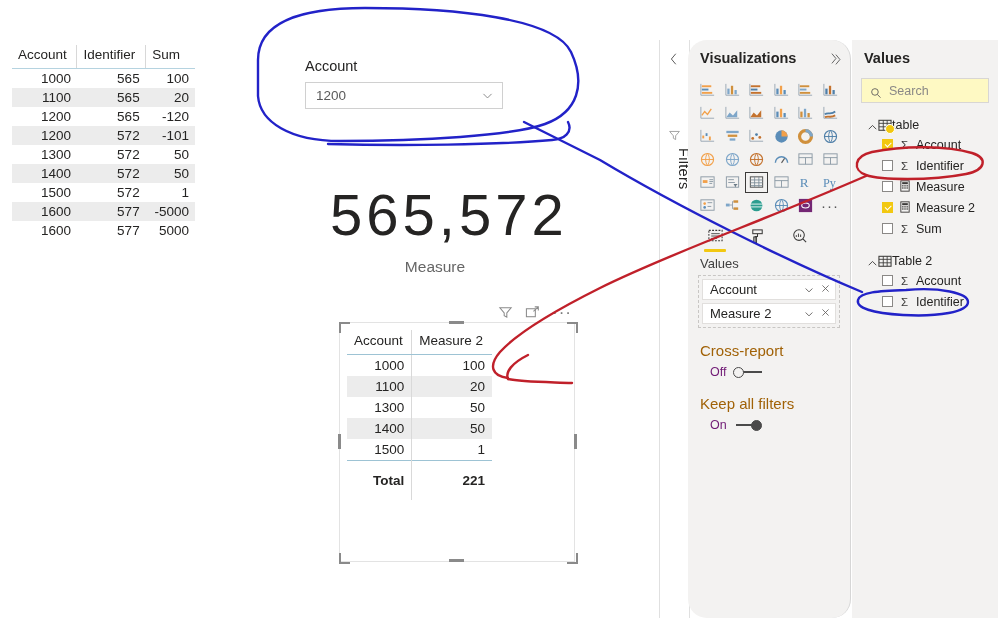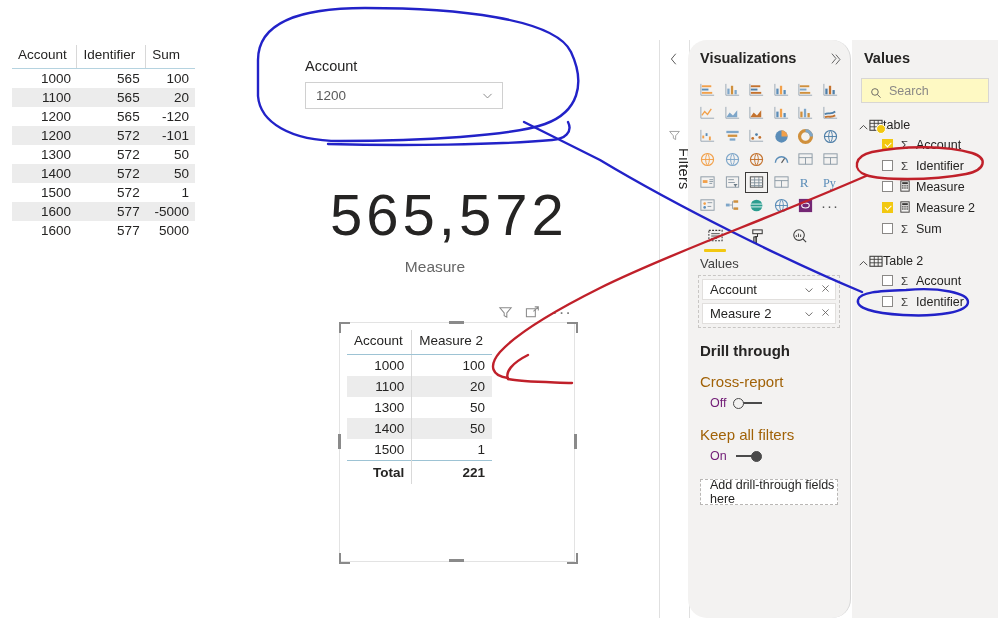--- a/index.html
+++ b/index.html
@@ -57,21 +57,21 @@
   #visual-table{position:absolute;left:347px;top:330px;width:145px;font-size:13.5px;}
   #visual-table table{border-collapse:collapse;width:100%;}
   #visual-table th{
     font-weight:400;font-size:13.5px;color:#252423;padding:3px 7px 6px 7px;
     border-bottom:1.5px solid #9dc3d4;white-space:nowrap;text-align:left;
   }
   #visual-table th.m2{border-left:1px solid #d9d9d9;text-align:left;}
   #visual-table td{padding:3px 7px;text-align:right;font-size:13.5px;}
   #visual-table tbody tr.alt{background:#ececec;}
   #visual-table tfoot td{
-    font-weight:bold;border-top:1.5px solid #9dc3d4;padding:4px 7px;
+    font-weight:bold;border-top:1.5px solid #9dc3d4;padding:12px 7px;
   }
   #visual-table tfoot td.lbl{text-align:right;}
   #visual-table tfoot td.val{text-align:right;border-left:1px solid #d9d9d9;}
 
   
   .sel-corner{position:absolute;width:9px;height:9px;border:2px solid #8a8a8a;}
   .sel-mid{position:absolute;background:#8a8a8a;}
 
   
   #filters-rail{
@@ -151,21 +151,21 @@
     background:#f3f2f1;box-sizing:border-box;
   }
   #search-box{
     margin:2px 9px 0 9px;height:25px;background:#fef9c3;border:1px solid #d8d6d4;
     display:flex;align-items:center;gap:7px;padding:0 8px;box-sizing:border-box;cursor:text;
   }
   #search-box .sicon{width:12px;height:12px;color:#605e5c;}
   #search-box .stext{font-size:12.5px;color:#8a8886;}
 
   .tbl-group{margin-top:12px;}
-  .tbl-head{display:flex;align-items:center;gap:0;padding-left:6px;height:19px;cursor:pointer;}
+  .tbl-head{display:flex;align-items:center;gap:0;padding-left:15px;height:19px;cursor:pointer;}
   .tbl-head .gchev{width:11px;height:11px;color:#3b3a39;}
   .tbl-head .gicon{width:14px;height:13px;position:relative;}
   .tbl-head .gname{font-size:12.5px;color:#252423;}
   .badge{
     position:absolute;right:-3px;bottom:-3px;width:8px;height:8px;border-radius:50%;
     background:#f2c811;border:1px solid #fff;
   }
   .fld{display:flex;align-items:center;gap:6px;padding-left:30px;height:21px;cursor:pointer;}
   .fld .cb{
     width:11px;height:11px;border:1.3px solid #8a8886;background:#fff;box-sizing:border-box;
@@ -641,38 +641,36 @@
               <path d="M3.5 6l4.5 4.5L12.5 6" fill="none" stroke="#605e5c" stroke-width="1.2"></path>
             </svg></span>
           <span class="wx"><svg viewBox="0 0 16 16" width="11" height="11">
               <path d="M3.5 3.5l9 9M12.5 3.5l-9 9" stroke="#605e5c" stroke-width="1.2"></path>
             </svg></span>
         </div>
       </div>
   </div>
 
   <div id="drill">
-    <div class="drill-title">Drill through</div>
     <div class="drill-sub">Cross-report</div>
     <div class="toggle-row">
       <span class="tlabel">Off</span>
       <span class="sw off">
           <span class="bar"></span>
           <span class="knob"></span>
         </span>
     </div>
     <div class="drill-sub">Keep all filters</div>
     <div class="toggle-row">
       <span class="tlabel">On</span>
       <span class="sw on">
           <span class="bar"></span>
           <span class="knob"></span>
         </span>
     </div>
-    <div class="drill-drop">Add drill-through fields here</div>
   </div>
 </div>
 
 <div class="abs" id="fields-pane">
   <div class="pane-head">
     <span>Values</span>
   </div>
   <div id="search-box">
     <span class="sicon">
       <svg viewBox="0 0 16 16" width="12" height="12">

